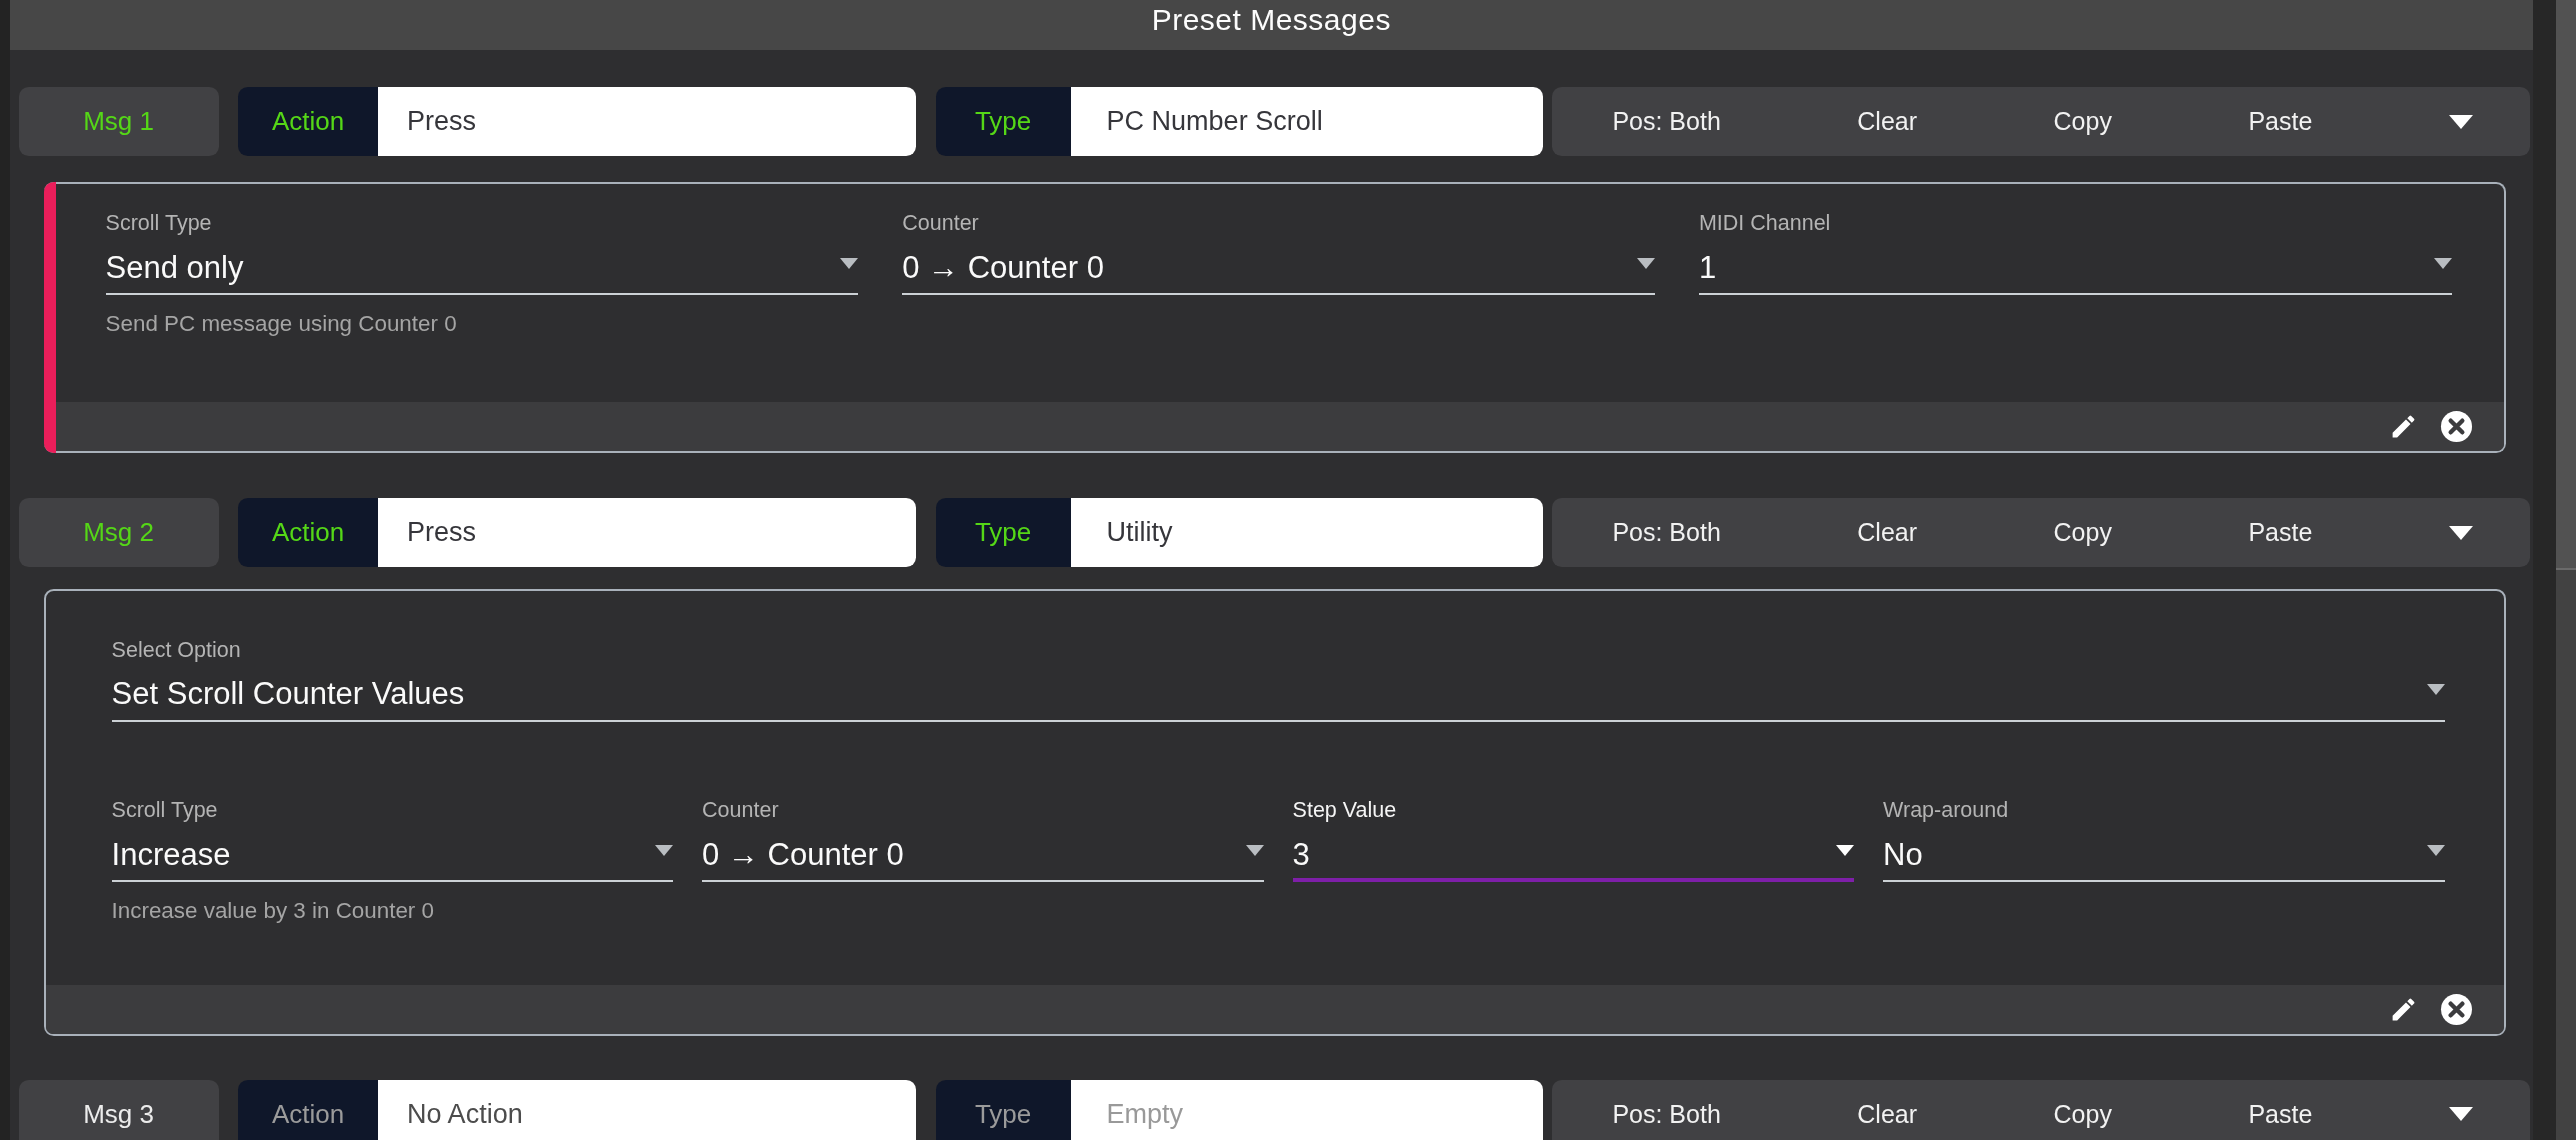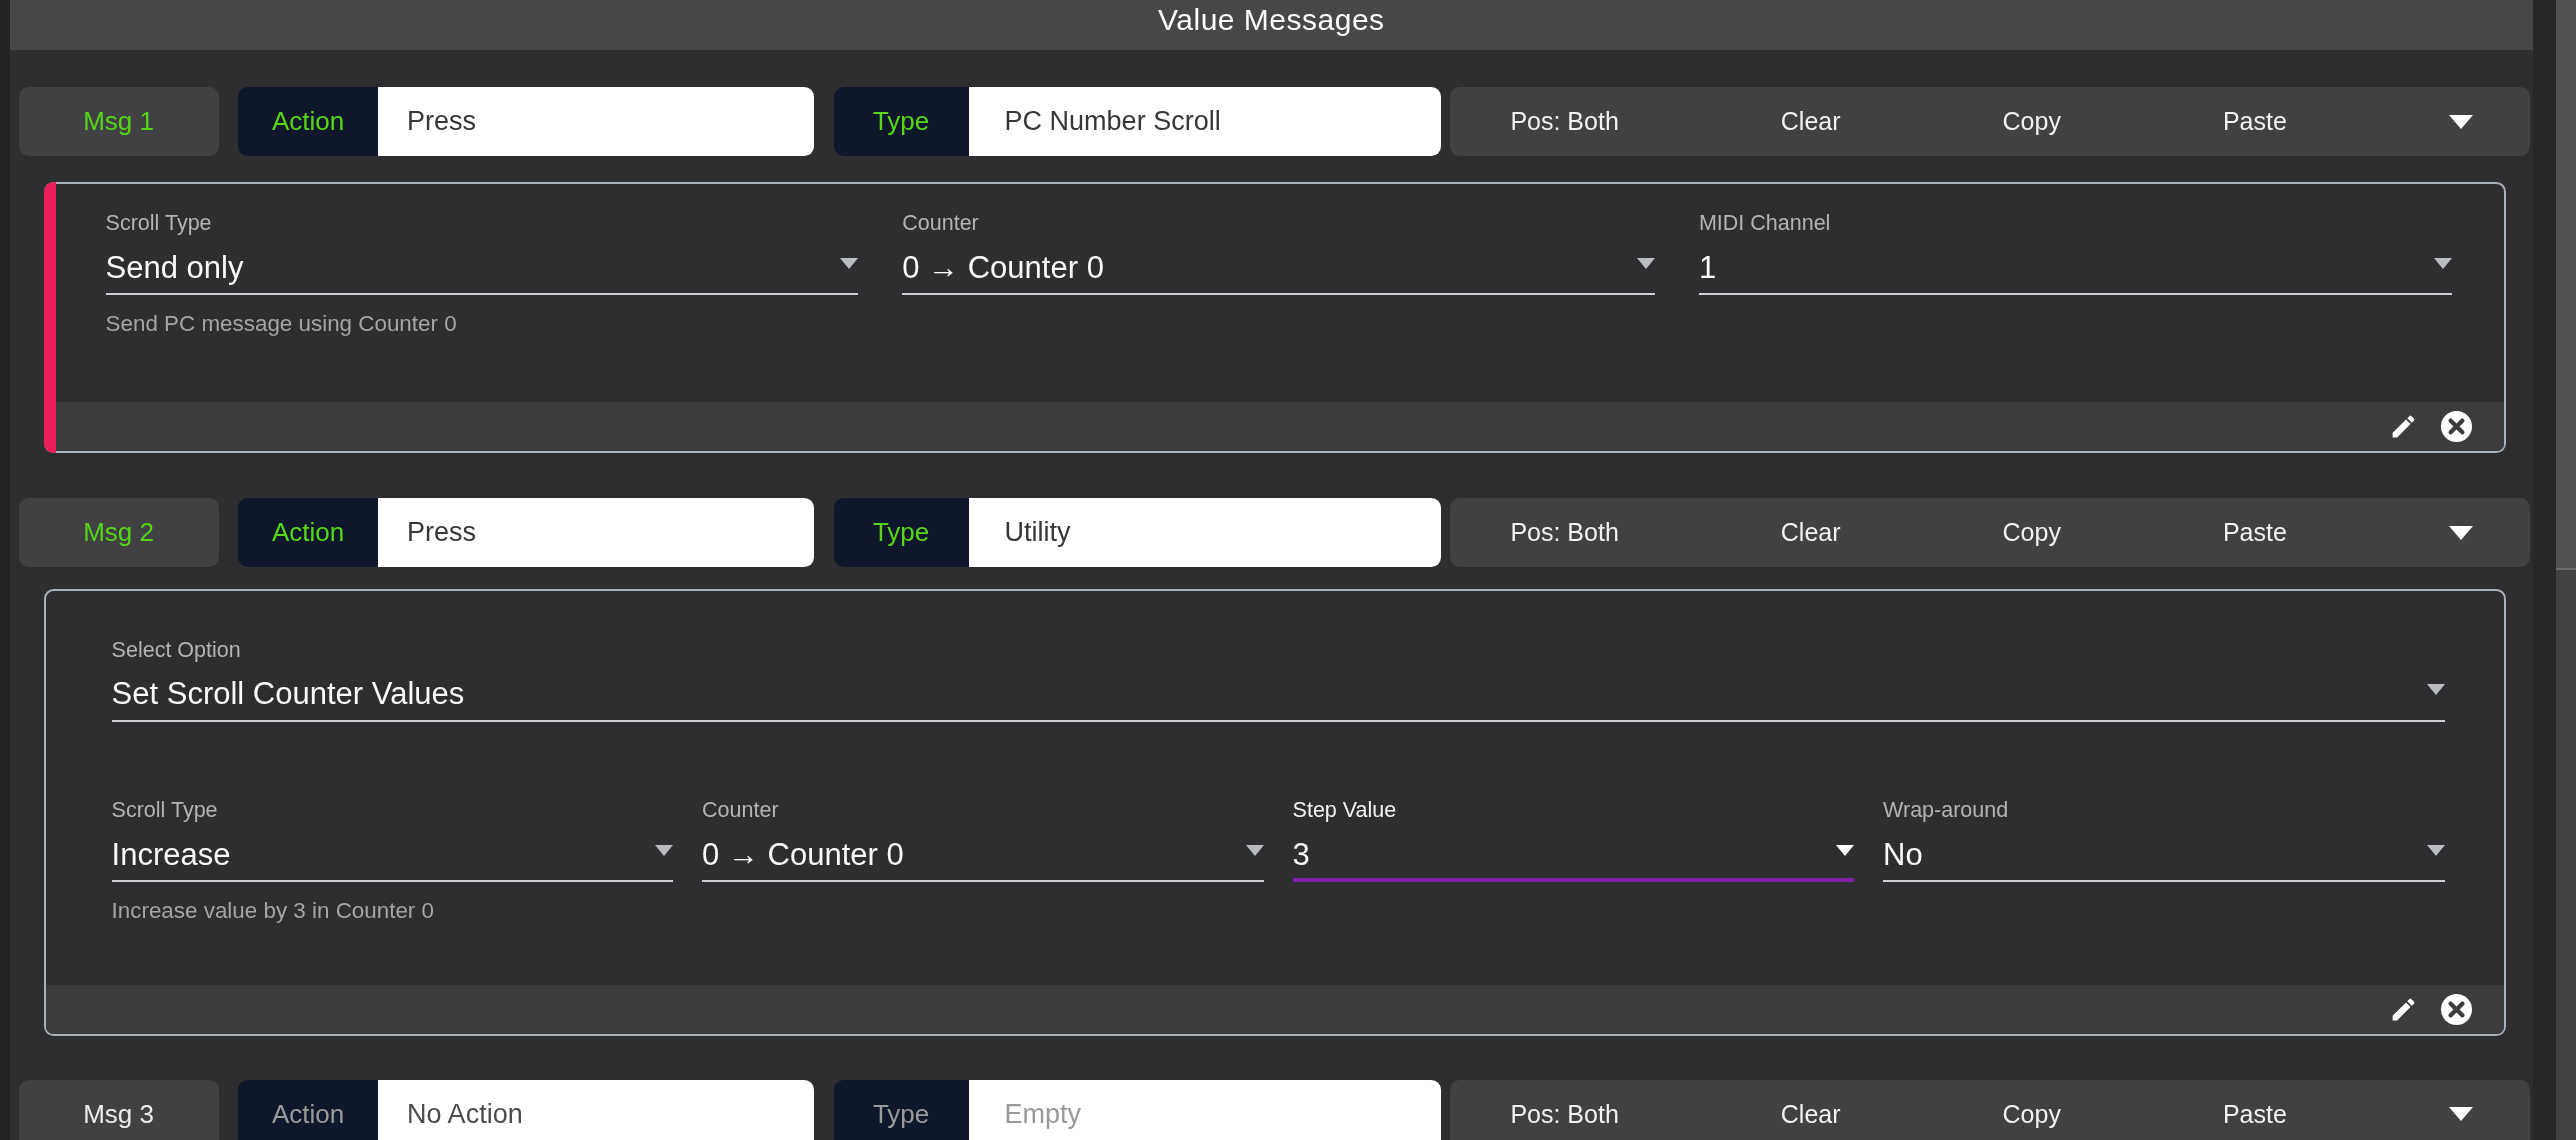--- a/index.html
+++ b/index.html
@@ -34,21 +34,21 @@
 
   .chip { height:69px; background:#0f172a; border-radius:9.8px 0 0 9.8px;
           display:flex; align-items:center; justify-content:center;
           color:#55d717; font-size:26px; }
   .chip-action { width:140px; }
   .chip-type { width:135px; }
 
   .white-input { height:69px; background:#ffffff; border-radius:0 9.8px 9.8px 0;
                  display:flex; align-items:center; padding:0 15.6px 0 29px;
                  color:#36363b; font-size:27px; white-space:nowrap; overflow:hidden; }
-  .input-action { width:436px; }
+  .input-action { width:538px; }
   .input-type { width:472px;padding-left:36px; }
 
   .actions-bar { flex:1; height:69px; background:#414144; border-radius:9.8px;
                  display:flex; align-items:center; justify-content:space-between;
                  padding:0 57px 0 60px; color:#f2f2f2; font-size:25px; }
   .actions-bar .act { cursor:default; }
   .chev { width:0; height:0; border-left:12.7px solid transparent; border-right:12.7px solid transparent;
           border-top:14.6px solid #ffffff; }
 
   
@@ -93,21 +93,21 @@
   .panel-1 .panel-footer { border-radius:0 0 6.8px 0; margin-left:12.7px; }
   .icon-btn { display:flex; align-items:center; justify-content:center; background:none; border:none; cursor:pointer; padding:0; }
 </style>
 </head>
 <body>
 
 <div id="app">
   <div class="left-edge"></div>
 
   <div class="header-bar">
-    <div class="page-title">Value Messages</div>
+    <div class="page-title">Preset Messages</div>
   </div>
 
   <div class="main">
 
     <div class="msg-row row-1">
       <div class="msg-btn">Msg 1</div>
       <div class="sp20"></div>
       <div class="chip chip-action">Action</div>
       <div class="white-input input-action">Press</div>
       <div class="sp20"></div>

